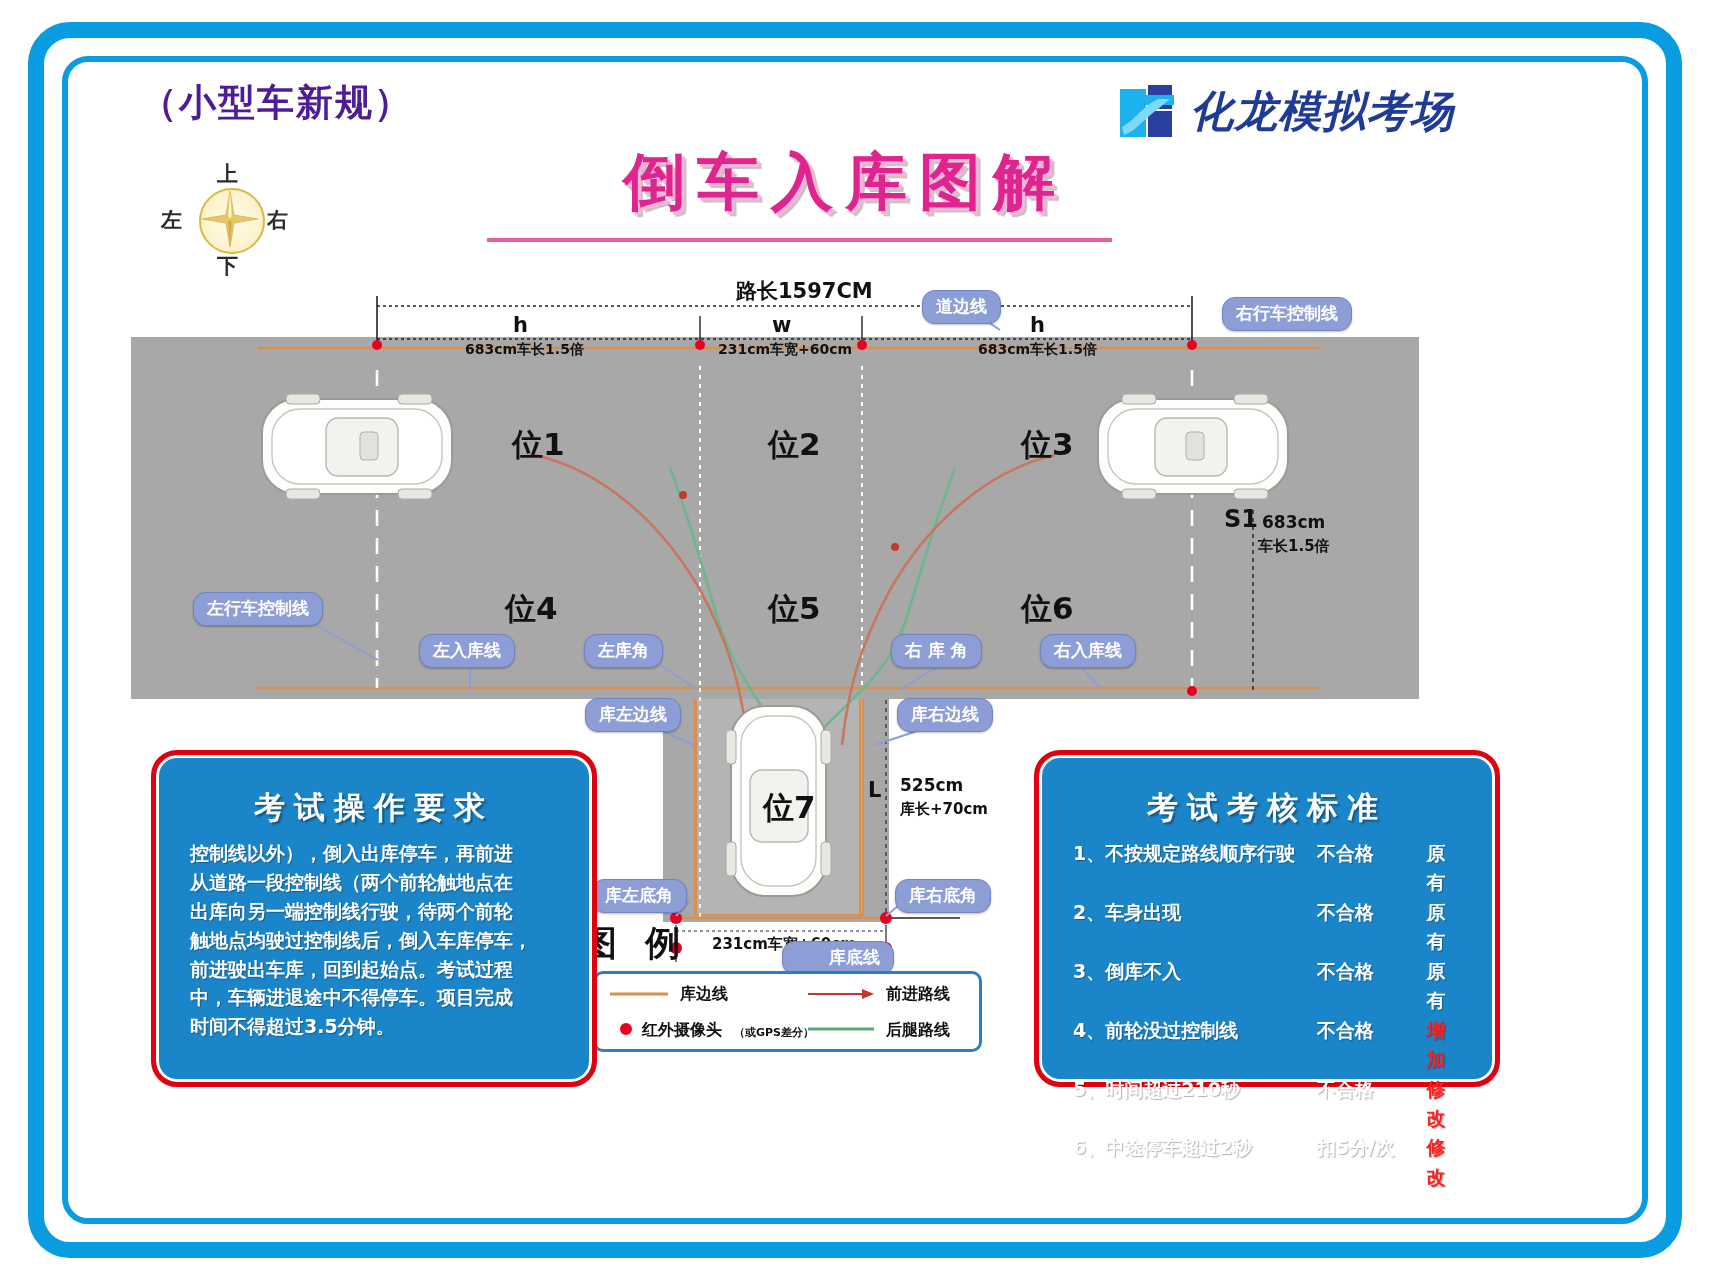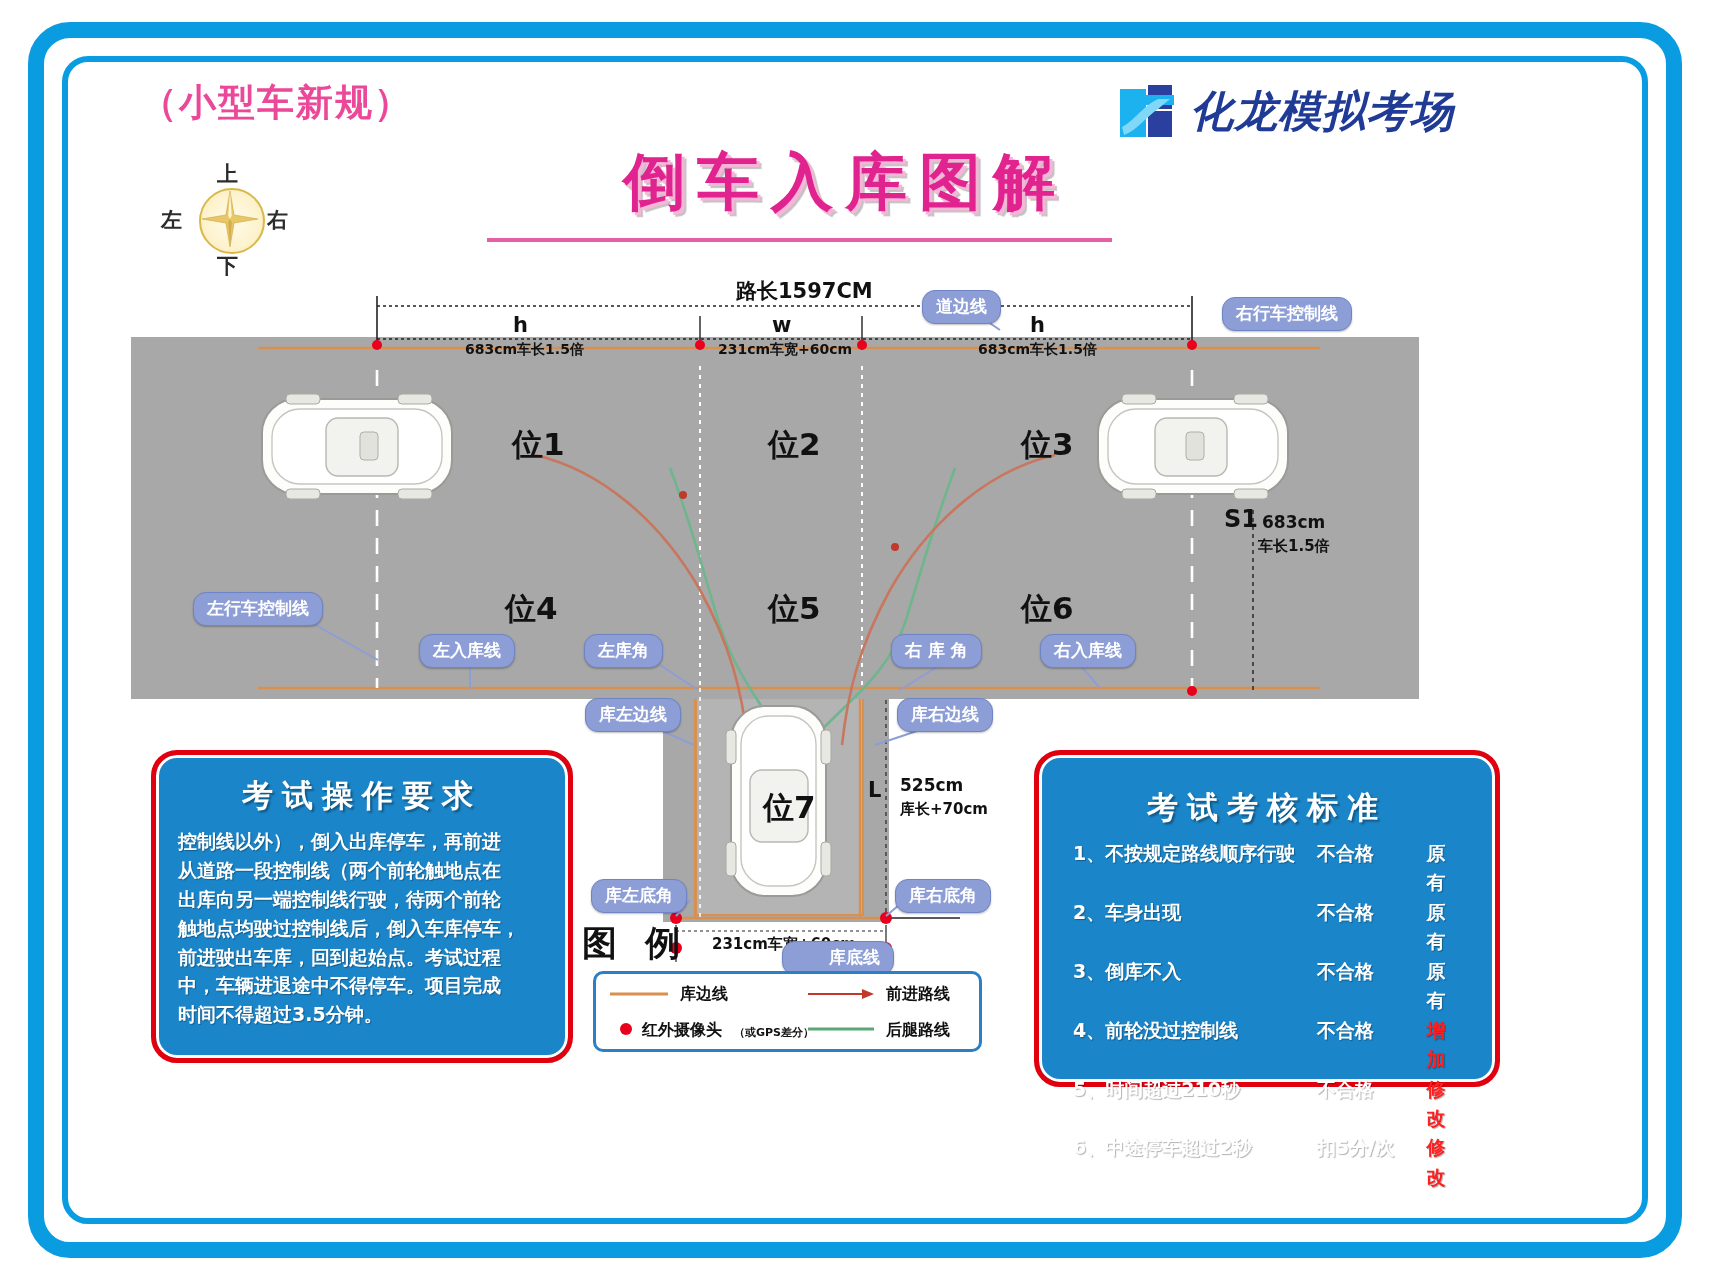--- a/index.html
+++ b/index.html
@@ -6,21 +6,21 @@
   body{font-family:"DejaVu Sans","Liberation Sans",sans-serif;}
   #page{position:relative;width:1710px;height:1280px;background:#ffffff;overflow:hidden;}
 
   
   .frame-outer{position:absolute;left:28px;top:22px;width:1654px;height:1236px;
      border:16px solid #0a9ce0;border-radius:42px;box-sizing:border-box;background:#fff;}
   .frame-inner{position:absolute;left:62px;top:56px;width:1586px;height:1168px;
      border:6px solid #0a9ce0;border-radius:26px;box-sizing:border-box;background:#fff;}
 
   
-  .subtitle{position:absolute;left:140px;top:78px;font-size:37px;font-weight:bold;color:#ec4899;
+  .subtitle{position:absolute;left:140px;top:78px;font-size:37px;font-weight:bold;color:#4c1d95;
      letter-spacing:2px;font-family:"DejaVu Sans","Liberation Sans",sans-serif;}
 
   .compass{position:absolute;left:155px;top:160px;width:150px;height:115px;}
   .compass .ring{position:absolute;left:44px;top:28px;width:62px;height:62px;border:2px solid #d9b84a;border-radius:50%;
      background:radial-gradient(circle at 50% 50%,#fffbe8 0%,#fdf3cf 60%,#f7e6a8 100%);}
   .compass .star{position:absolute;left:46px;top:30px;width:58px;height:58px;}
   .compass .lbl{position:absolute;font-size:21px;font-weight:bold;color:#2b2b2b;font-family:"DejaVu Sans",sans-serif;}
   .compass .up{left:62px;top:0px;}
   .compass .dn{left:62px;top:92px;}
   .compass .lf{left:6px;top:46px;}
@@ -265,21 +265,21 @@
       <circle cx="30" cy="55" r="6" fill="#e8001c"></circle>
       <line x1="212" y1="55" x2="278" y2="55" stroke="#5aa87a" stroke-width="3"></line>
     </svg>
     <div class="lg-item" style="left:84px;top:10px;">库边线</div>
     <div class="lg-item" style="left:290px;top:10px;">前进路线</div>
     <div class="lg-item" style="left:46px;top:46px;">红外摄像头</div>
     <div class="lg-item lg-sub" style="left:138px;top:51px;">（或GPS差分）</div>
     <div class="lg-item" style="left:290px;top:46px;">后腿路线</div>
   </div>
 
-  <div class="infobox" style="left:151px;top:750px;width:404px;height:295px;padding:4px;">
+  <div class="infobox" style="left:151px;top:750px;width:404px;height:295px;padding:16px;">
     <div style="padding:16px 18px 0;">
       <h3>考试操作要求</h3>
       <div style="margin-top:10px;" id="op-lines">
           <p>控制线以外），倒入出库停车，再前进</p>
           <p>从道路一段控制线（两个前轮触地点在</p>
           <p>出库向另一端控制线行驶，待两个前轮</p>
           <p>触地点均驶过控制线后，倒入车库停车，</p>
           <p>前进驶出车库，回到起始点。考试过程</p>
           <p>中，车辆进退途中不得停车。项目完成</p>
           <p>时间不得超过3.5分钟。</p>

